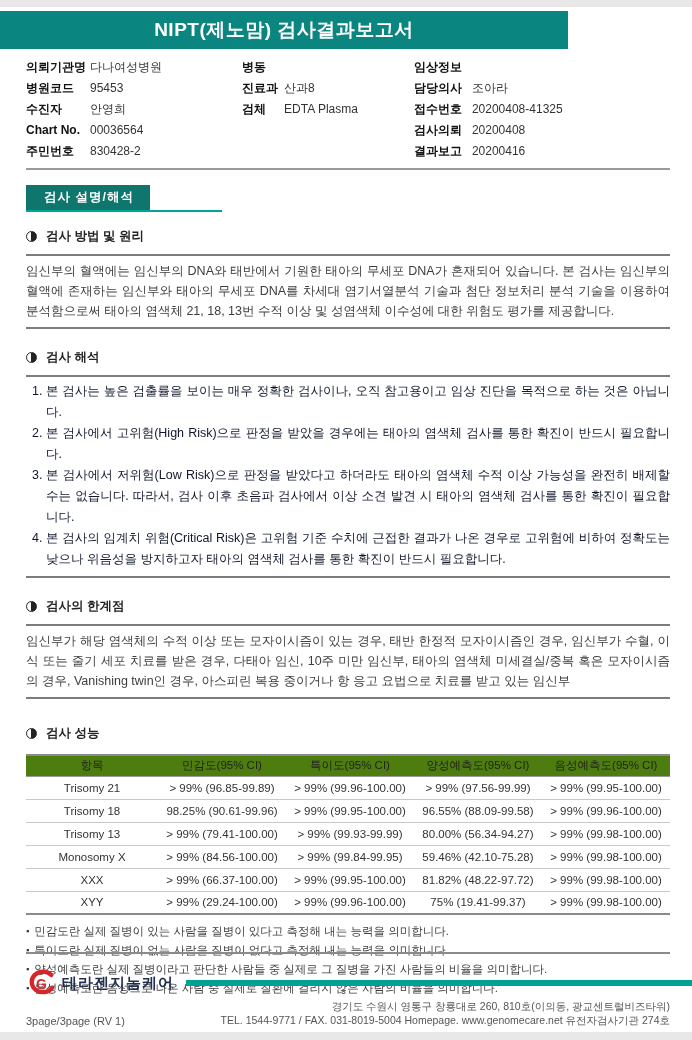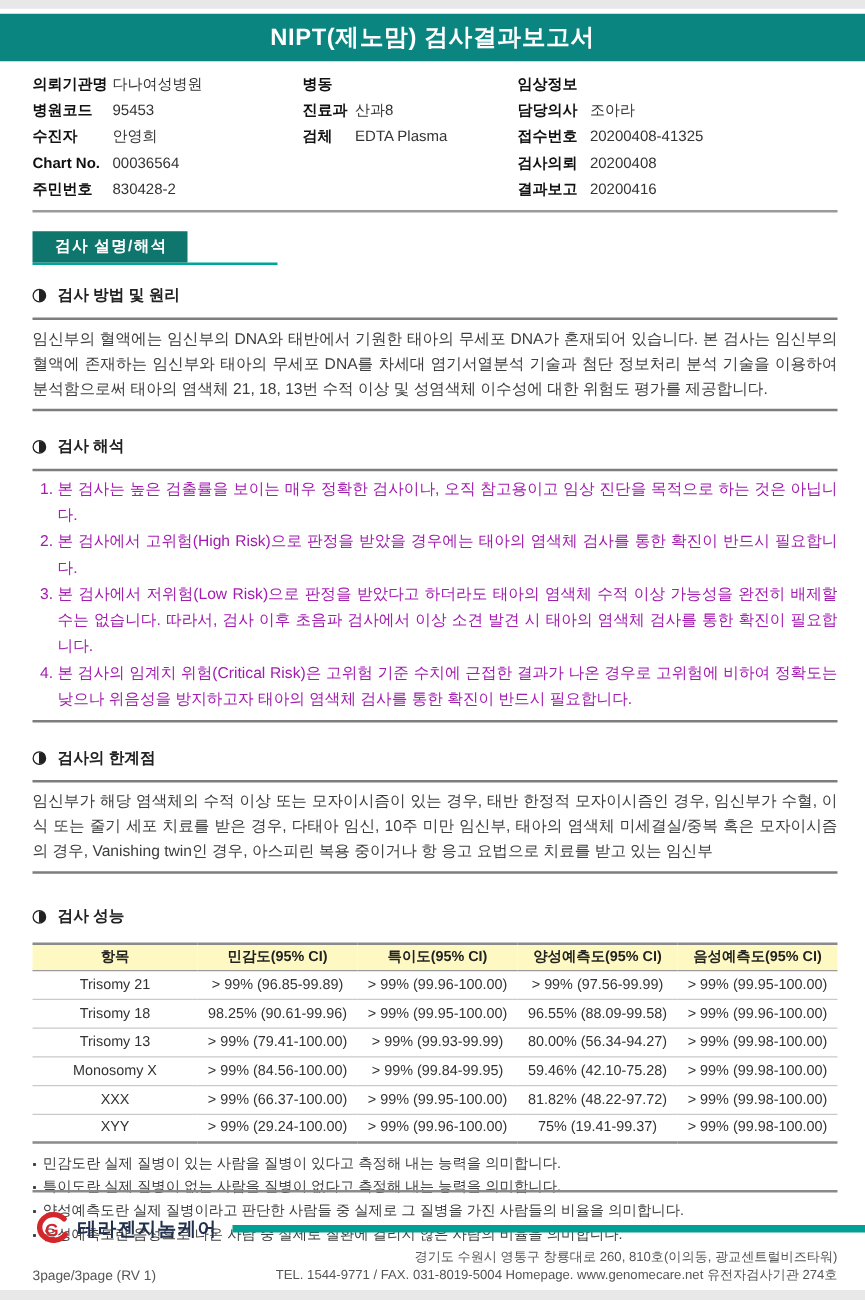--- a/index.html
+++ b/index.html
@@ -11,21 +11,21 @@
     height: 1040px;
     margin: 0 auto;
     background: #ffffff;
     overflow: hidden;
   }
   .edge-strip { position: absolute; left: 0; width: 692px; height: 7px; background: #e8e8e8; }
   .edge-strip.top { top: 0; }
   .edge-strip.bottom { bottom: 0; height: 8px; }
 
   .title-band {
-    position: absolute; top: 11px; left: 0; width: 692px; height: 38px;
+    position: absolute; top: 11px; left: 0; width: 568px; height: 38px;
     background: #0b8580;
     display: flex; align-items: center; justify-content: center;
   }
   .title-band h1 {
     color: #ffffff; font-size: 19px; font-weight: bold; letter-spacing: 0.5px;
   }
 
   .content { position: absolute; top: 49px; left: 0; width: 692px; padding: 0 22px 0 26px; }
 
   
@@ -59,31 +59,31 @@
     border: 1.5px solid #222;
     background: linear-gradient(90deg, #ffffff 50%, #222222 50%);
     flex: 0 0 auto;
   }
   .rule { border-top: 2px solid #7d7d7d; }
   .body-text {
     font-size: 12.5px; color: #3d3d3d; line-height: 20px; text-align: justify;
     padding: 5px 0 6px 0;
   }
   .interp-list { margin: 4px 0 6px 0; padding-left: 20px; }
-  .interp-list li { font-size: 12.5px; color: #a21caf; line-height: 21px; text-align: justify; }
+  .interp-list li { font-size: 12.5px; color: #0f172a; line-height: 21px; text-align: justify; }
 
   .mt16 { margin-top: 16px; }
   .mt20 { margin-top: 20px; }
   .mt26 { margin-top: 26px; }
   .mt9 { margin-top: 9px; }
 
   
   table.perf { width: 100%; border-collapse: collapse; margin-top: 12px; table-layout: fixed; }
   table.perf thead th {
-    background: #fef9c3; font-size: 11.5px; font-weight: bold; color: #222;
+    background: #4d7c0f; font-size: 11.5px; font-weight: normal; color: #222;
     height: 21px; border-top: 2px solid #8a8a8a; border-bottom: 1px solid #9a9a9a;
     text-align: center;
   }
   table.perf tbody td {
     font-size: 11.5px; color: #333; text-align: center; height: 23px;
     border-bottom: 1px solid #c9c9c9;
   }
   table.perf tbody tr:last-child td { border-bottom: 2px solid #8a8a8a; }
   table.perf th:first-child, table.perf td:first-child { width: 20.5%; }
 

